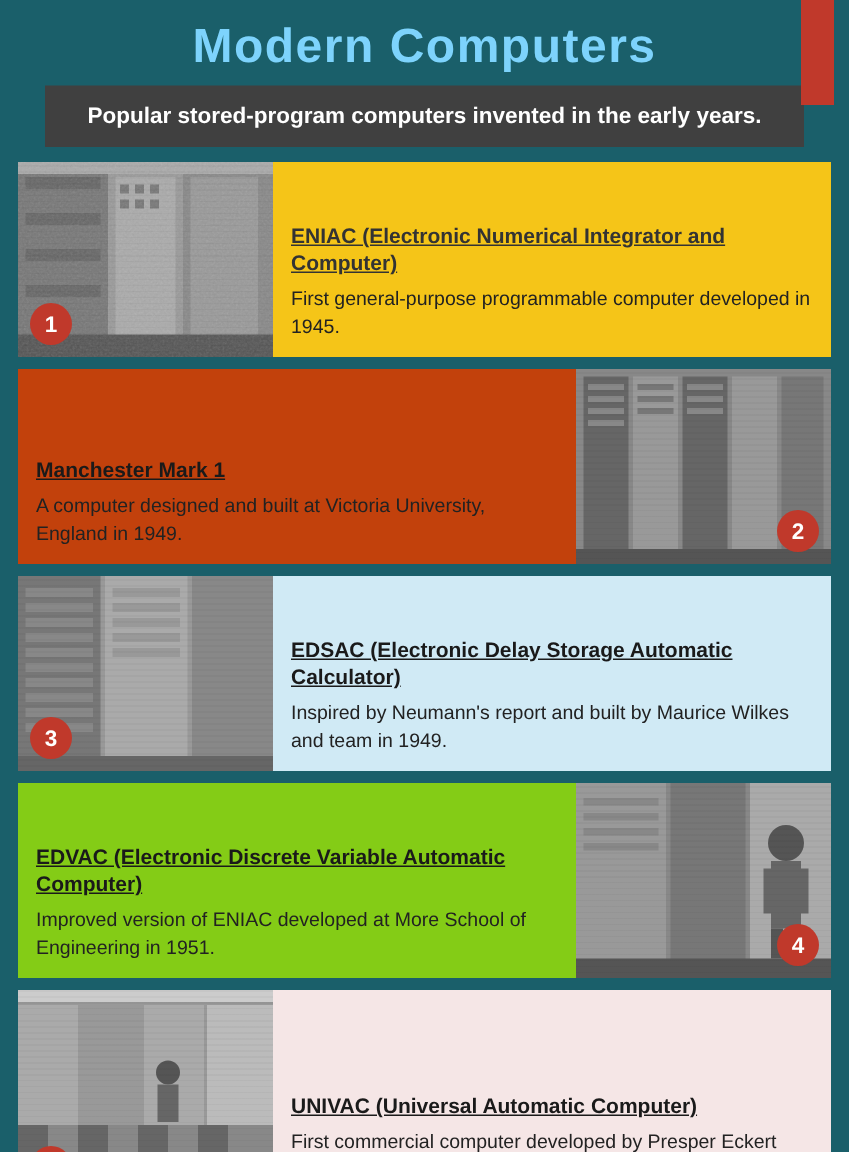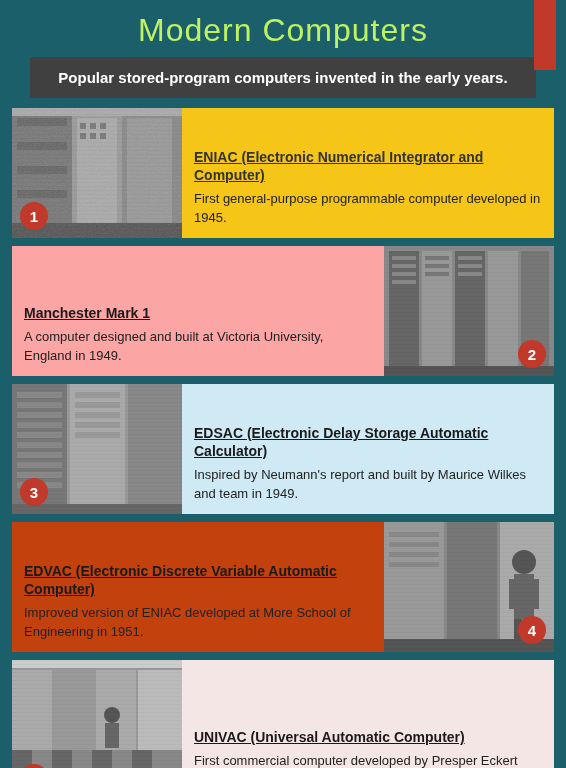--- a/index.html
+++ b/index.html
@@ -19,23 +19,23 @@
     }
 
     
     .header {
       position: relative;
       padding: 12px 20px 8px 20px;
       text-align: center;
     }
 
     .header-title {
-      color: #bef264;
+      color: #7dd3fc;
       font-size: 32px;
-      font-weight: normal;
+      font-weight: bold;
       letter-spacing: 1px;
     }
 
     .header-accent {
       position: absolute;
       top: 0;
       right: 10px;
       width: 22px;
       height: 70px;
       background-color: #c0392b;
@@ -63,33 +63,33 @@
     }
 
     
     .card-1 {
       background-color: #f5c518;
       flex-direction: row;
     }
 
     
     .card-2 {
-      background-color: #fca5a5;
+      background-color: #c2410c;
       flex-direction: row;
     }
 
     
     .card-3 {
       background-color: #d0eaf5;
       flex-direction: row;
     }
 
     
     .card-4 {
-      background-color: #c2410c;
+      background-color: #84cc16;
       flex-direction: row;
     }
 
     
     .card-5 {
       background-color: #f5e6e6;
       flex-direction: row;
     }
 
     .card-image-container {

